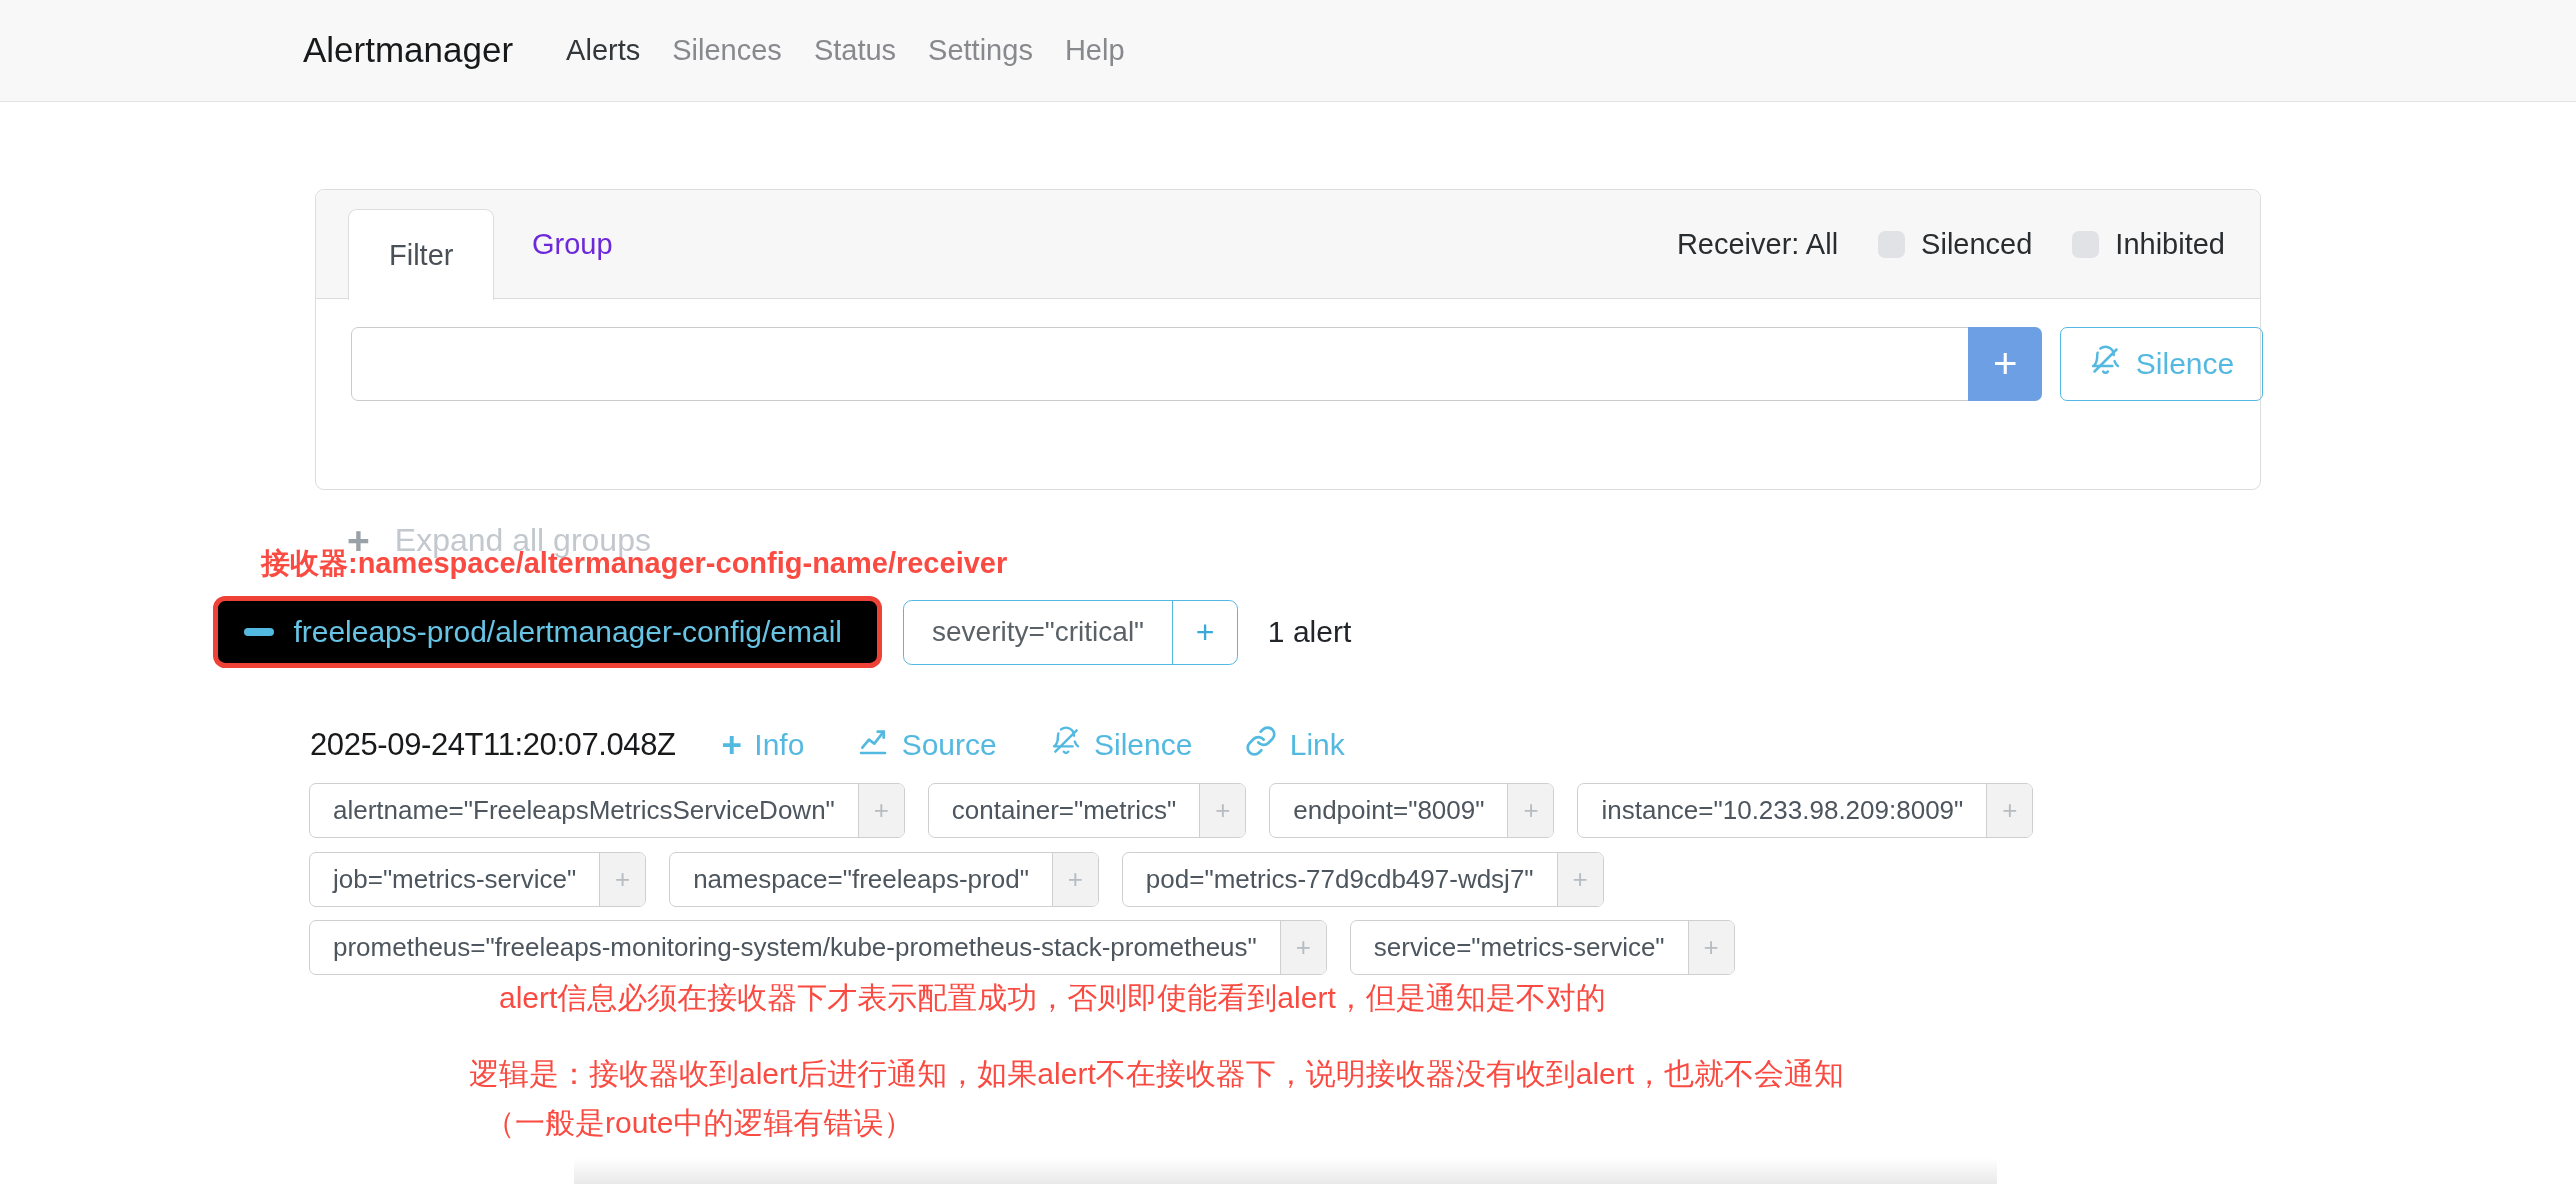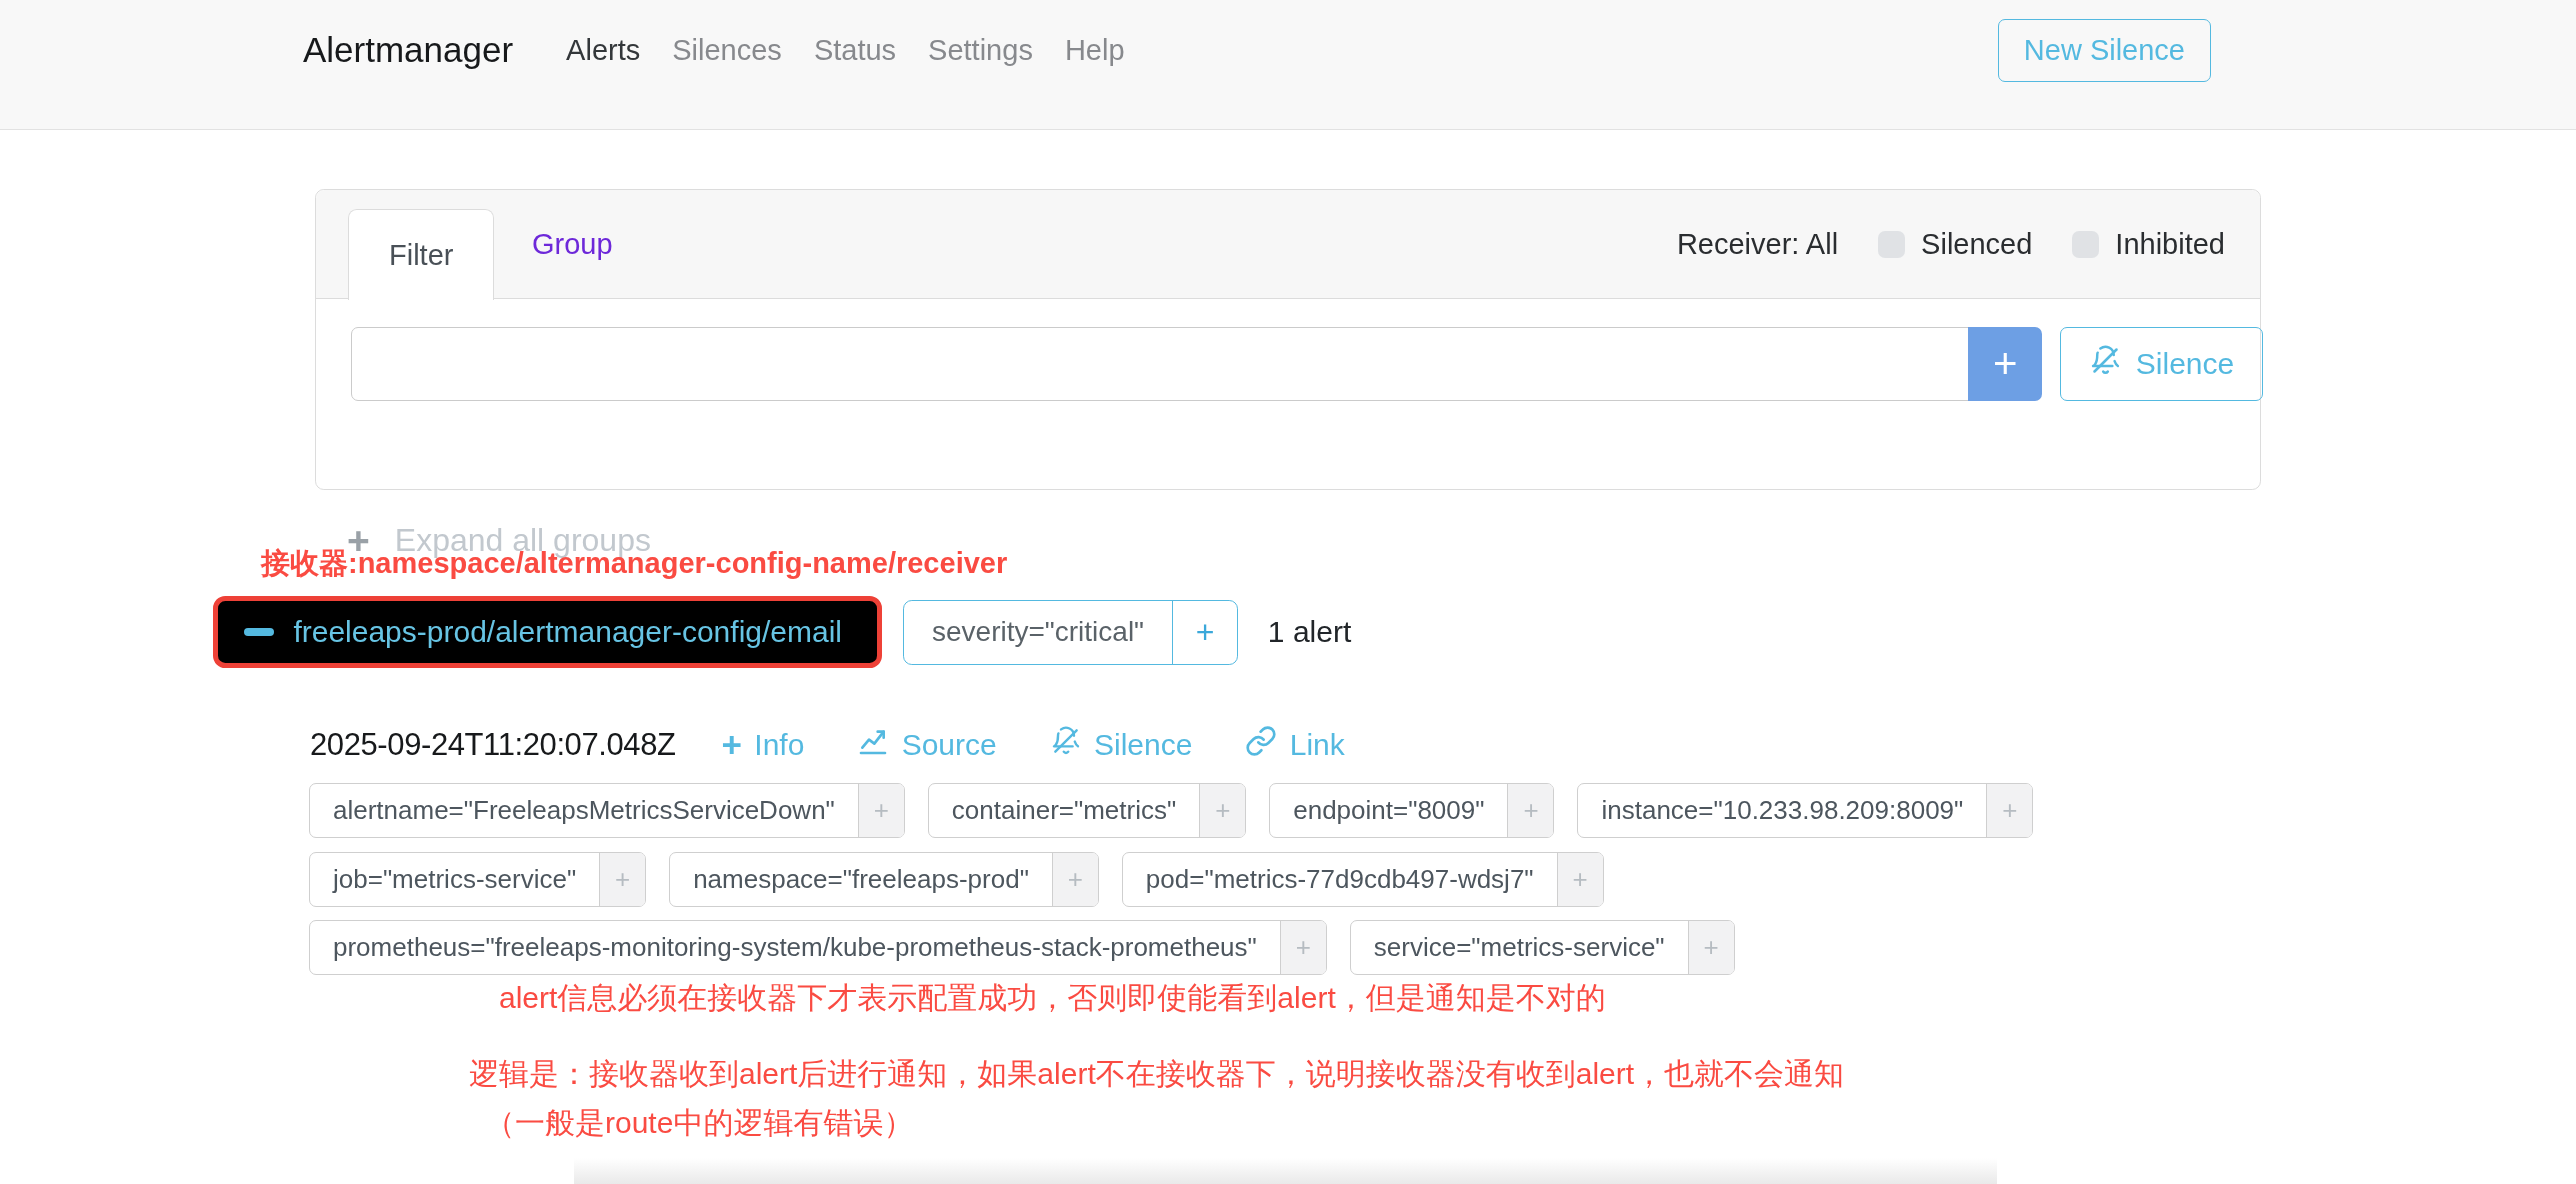--- a/index.html
+++ b/index.html
@@ -1,20 +1,20 @@
 <!DOCTYPE html>
 <html style="font-size:14px"><head>
 <meta charset="utf-8">
 <style>
   * { margin:0; padding:0; box-sizing:border-box; }
   html,body { width:2576px; height:1184px; background:#fff; overflow:hidden;
     font-family:"Liberation Sans","DejaVu Sans",sans-serif; }
 
   
-  .navbar { position:absolute; left:0; top:0; width:2576px; height:130px;
+  .navbar { position:absolute; left:0; top:0; width:2576px; height:102px;
     background:#f8f8f8; border-bottom:1.8px solid #e2e2e2; }
   .navbar-inner { position:absolute; left:303px; right:365px; top:0; height:100px;
     display:flex; align-items:center; }
   .brand { font-size:35px; font-weight:500; color:#17191b; margin-right:37px; }
   .nav-links { display:flex; align-items:center; }
   .nav-link { font-size:29px; color:#87898d; padding:0 16px; text-decoration:none; cursor:pointer; }
   .nav-link.active { color:#33373a; }
   .nav-spacer { flex:1; }
   .btn-outline-blue { border:1.8px solid #54b9e0; color:#54b9e0; background:transparent;
     border-radius:7px; font-size:29px; padding:14px 25px; cursor:pointer;
@@ -105,21 +105,20 @@
   <div class="navbar-inner">
     <span class="brand">Alertmanager</span>
     <nav class="nav-links">
       <a class="nav-link active">Alerts</a>
       <a class="nav-link">Silences</a>
       <a class="nav-link">Status</a>
       <a class="nav-link">Settings</a>
       <a class="nav-link">Help</a>
     </nav>
     <div class="nav-spacer"></div>
-    <button class="btn-outline-blue">New Silence</button>
   </div>
 </header>
 
 <section class="card">
   <div class="card-header">
     <div class="tab-active">Filter</div>
     <div class="tab-plain">Group</div>
     <div class="header-controls">
       <span class="hc-label">Receiver: All</span>
       <span class="check-group">

